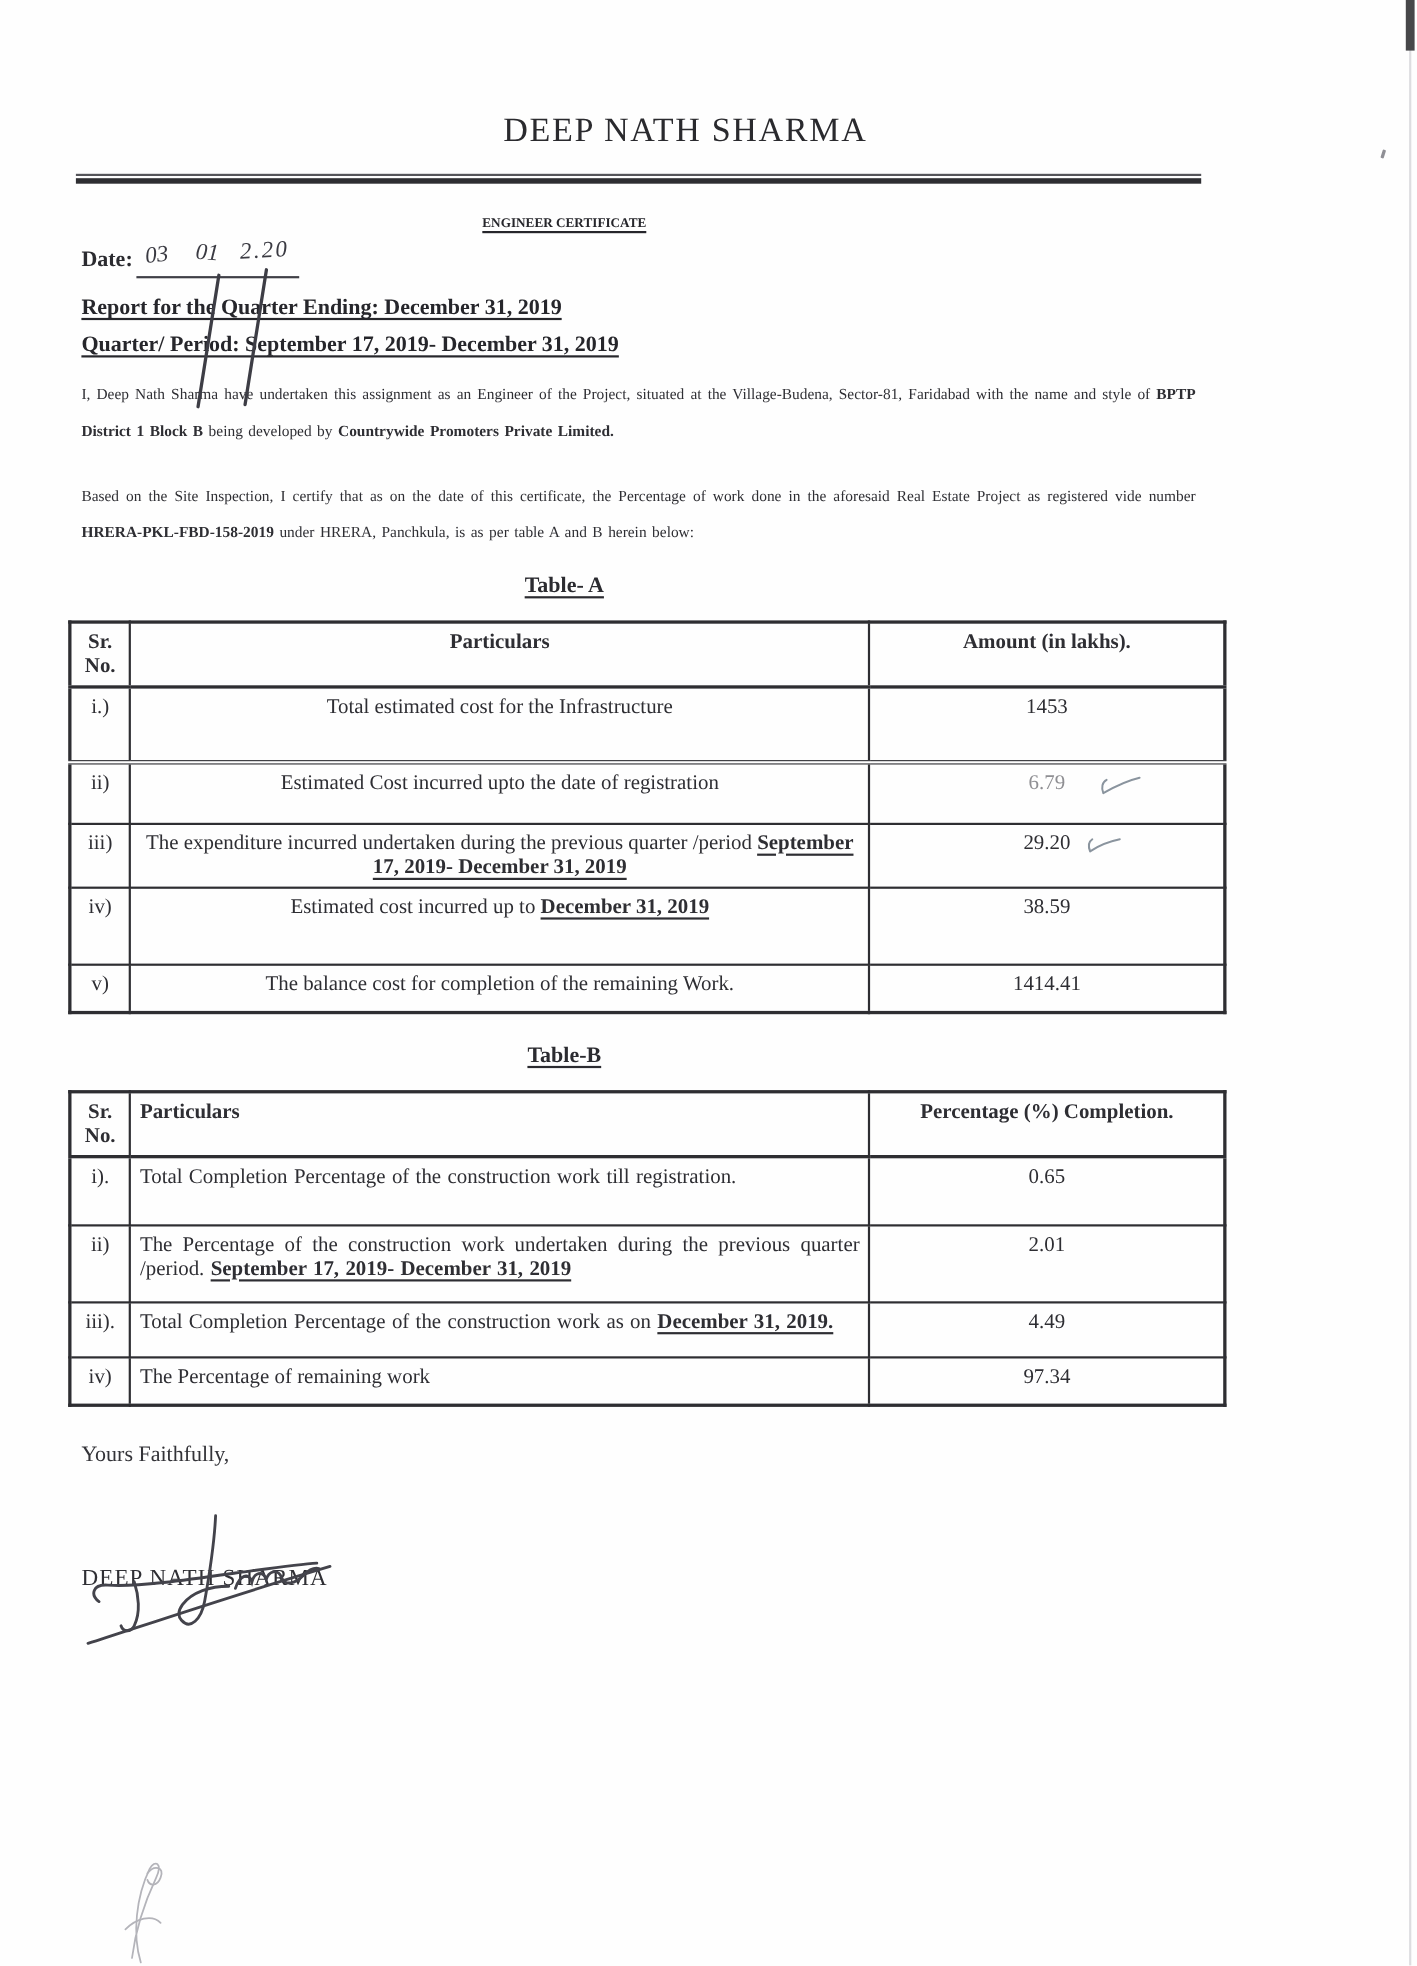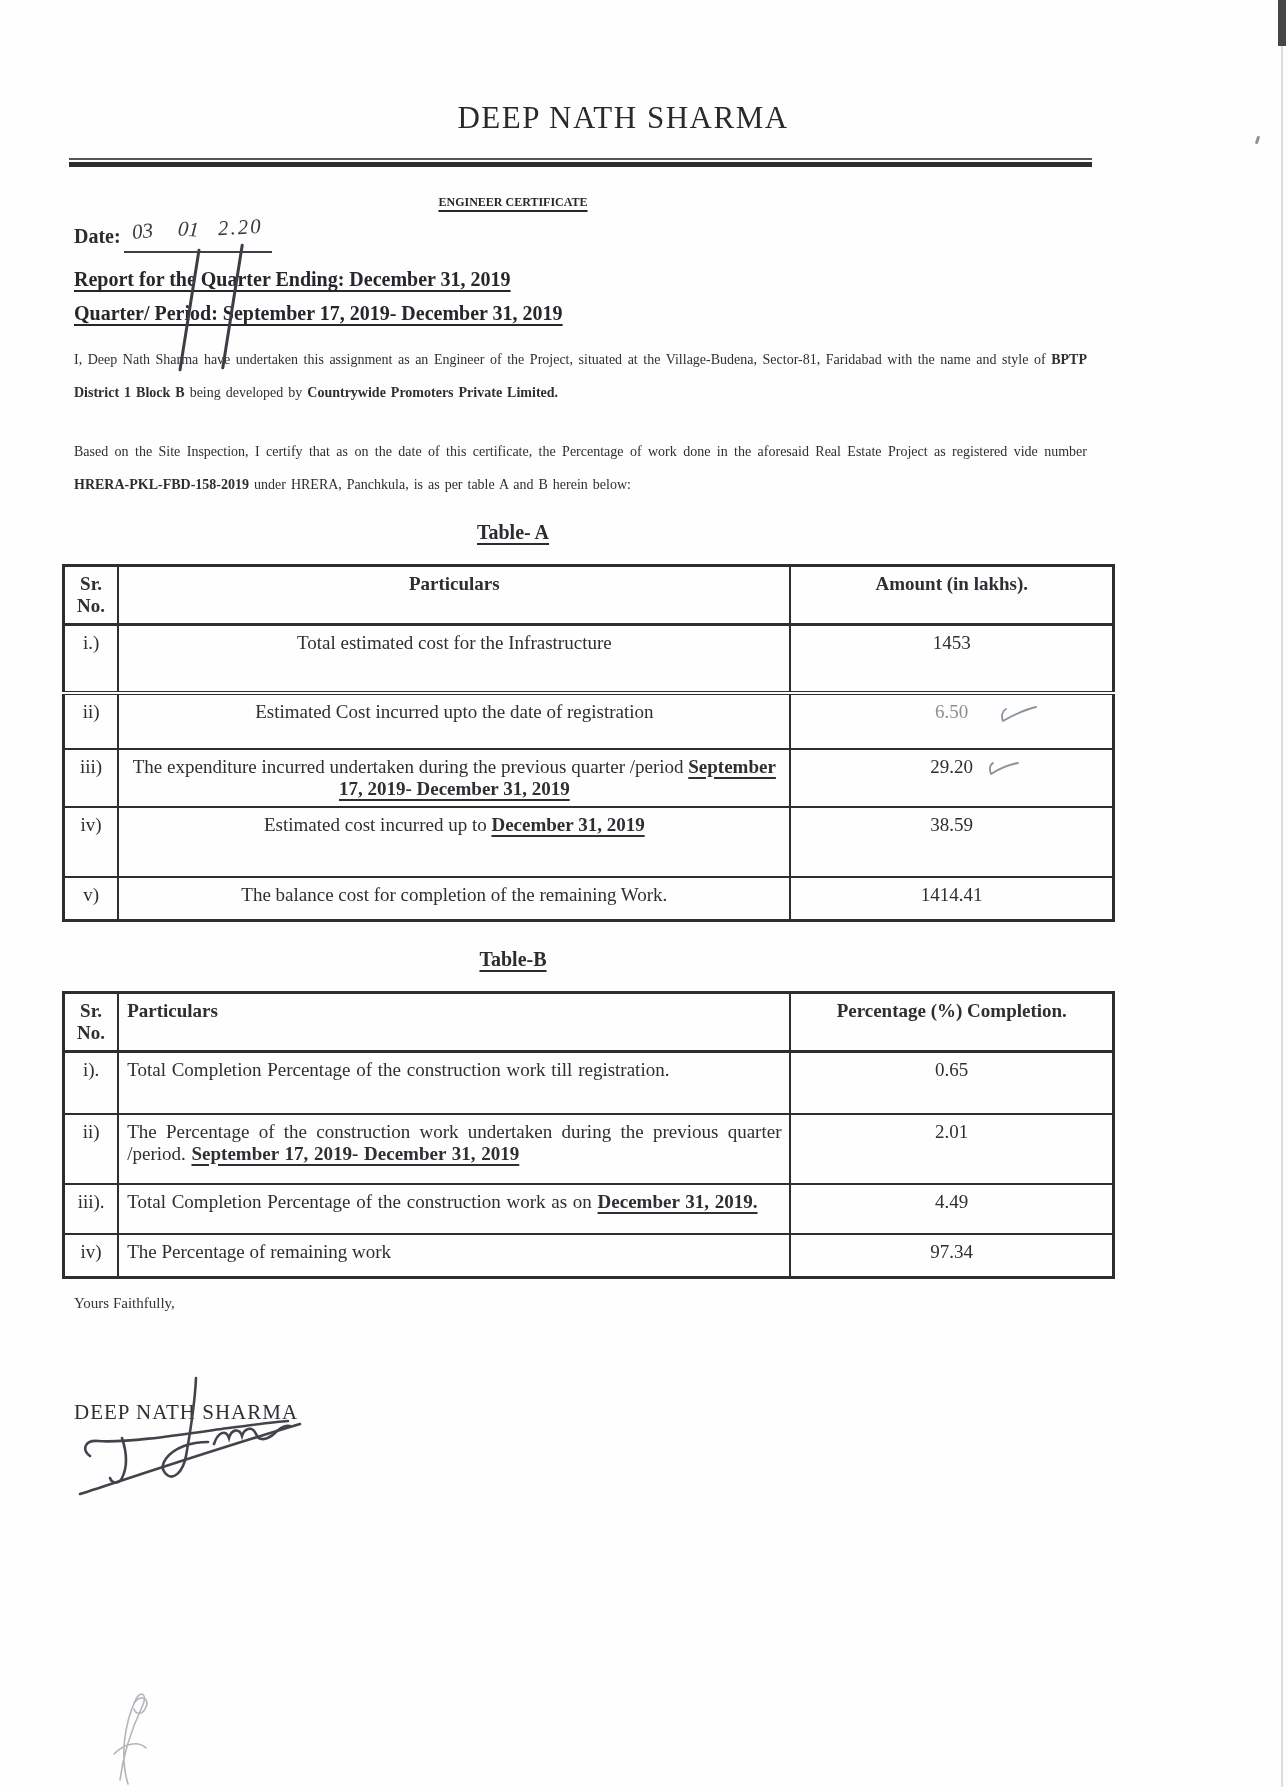--- a/index.html
+++ b/index.html
@@ -66,21 +66,21 @@
   .amt-wrap { position:relative; display:block; }
   .tick { position:absolute; top:2px; }
   .tick-a2 { left:200px; }
   .tick-a3 { left:188px; }
   tr.ra0 td { height:68px; } tr.ra1 td { height:56px; border-top:4px double #2e2e32; }
   tr.ra2 td { height:52px; } tr.ra3 td { height:70px; } tr.ra4 td { height:44px; }
   tr.rb0 td { height:62px; } tr.rb1 td { height:70px; }
   tr.rb2 td { height:50px; } tr.rb3 td { height:44px; }
 
   
-  .closing { margin-top:16px; font-size:15px; color:#333338; }
+  .closing { margin-top:32px; font-size:20px; color:#333338; }
   .signatory { margin-top:88px; font-size:21px; letter-spacing:1px; color:#2f2f34; }
   .sig-svg { position:absolute; left:76px; top:1372px; z-index:4; }
   .pencil-svg { position:absolute; left:94px; top:1686px; }
 
   
   .edge-line { position:absolute; left:1281px; top:0; width:2px; height:1787px; background:#dddde0; }
   .edge-cap  { position:absolute; left:1278px; top:0; width:8px; height:46px; background:#474749; }
   .speck     { position:absolute; left:1256px; top:136px; width:3px; height:8px;
                background:#8f8f95; transform:rotate(18deg); border-radius:1px; }
 </style>
@@ -146,21 +146,21 @@
       <tbody>
         <tr class="ra0">
           <td class="c-sr">i.)</td>
           <td class="c-part cellcenter">Total estimated cost for the Infrastructure</td>
           <td class="c-amt">1453</td>
         </tr>
         <tr class="ra1">
           <td class="c-sr">ii)</td>
           <td class="c-part cellcenter">Estimated Cost incurred upto the date of registration</td>
           <td class="c-amt">
-            <span class="amt-wrap"><span class="faded">6.50</span><svg class="tick tick-a2" width="40" height="22" viewBox="0 0 40 22">
+            <span class="amt-wrap"><span class="faded">6.79</span><svg class="tick tick-a2" width="40" height="22" viewBox="0 0 40 22">
                   <path d="M4,18 C2,13 3,8 7,6 M4,18 C11,14 24,7 37,4" fill="none" stroke="#8a949e" stroke-width="1.8" stroke-linecap="round"></path>
                 </svg></span>
           </td>
         </tr>
         <tr class="ra2">
           <td class="c-sr">iii)</td>
           <td class="c-part cellcenter"><span>The expenditure incurred undertaken during the previous quarter /period  </span><span class="du">September 17, 2019- December 31, 2019</span></td>
           <td class="c-amt">
             <span class="amt-wrap"><span>29.20</span><svg class="tick tick-a3" width="34" height="20" viewBox="0 0 34 20">
                   <path d="M4,16 C2,11 3,7 6,5 M4,16 C10,12 21,7 31,5" fill="none" stroke="#8a949e" stroke-width="1.8" stroke-linecap="round"></path>

